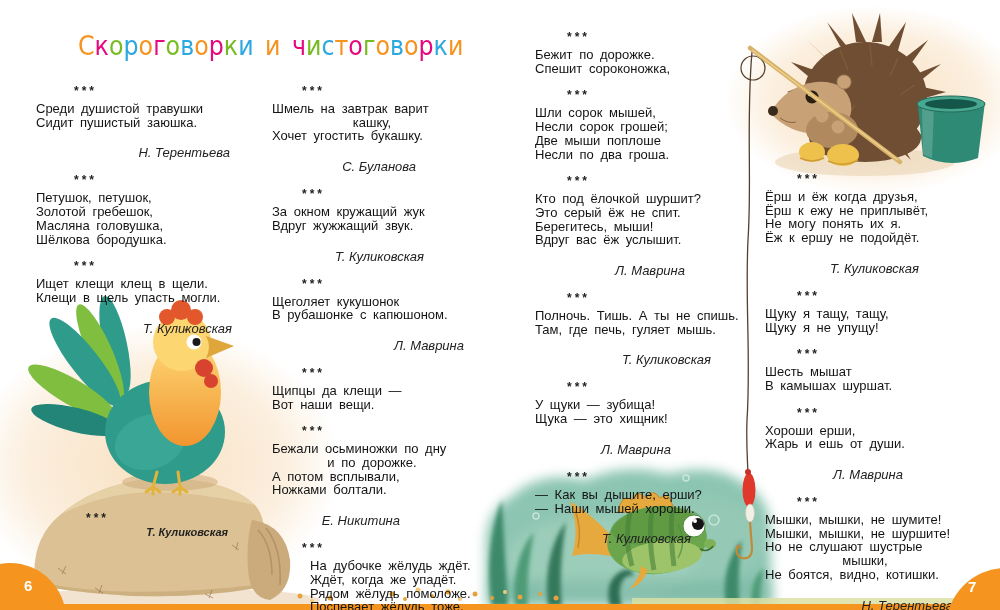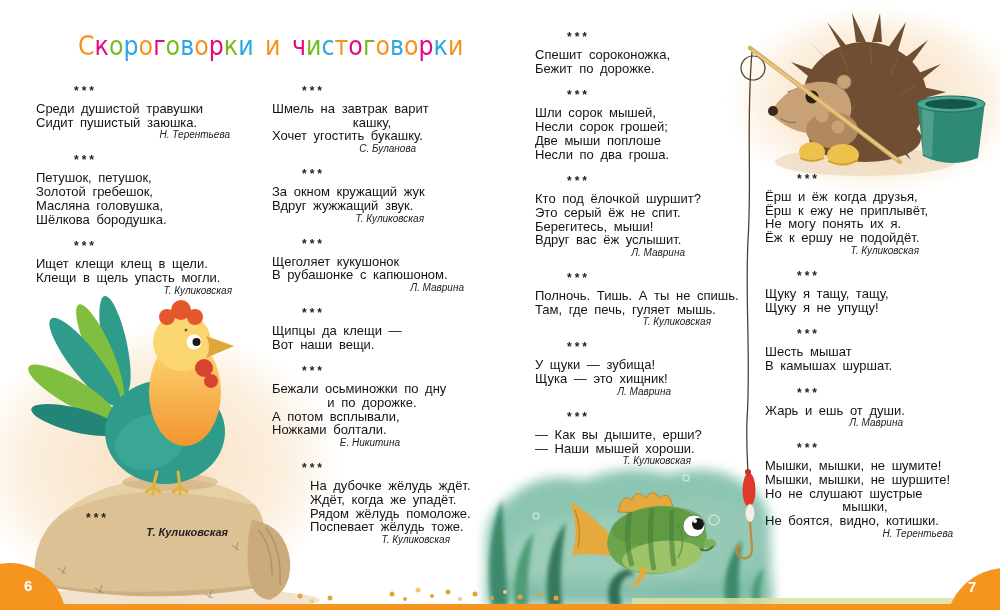--- a/index.html
+++ b/index.html
@@ -8,21 +8,21 @@
   svg.art{position:absolute;left:0;top:0;z-index:0;}
   .title{position:absolute;left:78px;top:30px;z-index:2;font-family:"DejaVu Sans",sans-serif;
          font-size:27px;transform:scaleX(.88);transform-origin:left top;white-space:nowrap;}
   .title .tw{margin-right:13px;}
   .col{position:absolute;z-index:2;color:#141414;}
   .poem{margin-bottom:13px;}
   .stars{font-size:12px;font-weight:bold;letter-spacing:3px;margin-left:var(--stml,36px);
          margin-bottom:4px;color:#222;}
   .pline{font-size:13px;line-height:13.7px;word-spacing:3px;white-space:nowrap;}
   .pline.r{text-align:center;}
-  .author{font-size:10px;font-style:italic;text-align:right;margin-top:0;color:#222;}
+  .author{font-size:13px;font-style:italic;text-align:right;margin-top:16px;color:#222;}
   .sack-text .pline{font-weight:bold;font-size:13.5px;line-height:18.5px;word-spacing:2px;}
   .sack-text .author{font-weight:bold;font-size:11px;margin-top:1px;}
   .sack-text .stars{margin-bottom:1px;}
   .corner{position:absolute;border-radius:50%;background:#F5941F;z-index:3;}
   .pagenum{position:absolute;z-index:4;color:#fff;font-weight:bold;font-size:15px;}
 </style>
 </head>
 <body>
 
 <svg class="art" width="1000" height="610" viewBox="0 0 1000 610">
@@ -301,22 +301,22 @@
         <div class="pline">Поспевает жёлудь тоже.</div>
       </div>
       <div class="author" style="margin-right: 22px;">Т. Куликовская</div>
     </div>
   </div>
 
 <div class="col" style="left:535px;top:30px;width:212px;--stml:32px">
     <div class="poem">
       <div class="stars">***</div>
       <div>
+        <div class="pline">Бежит по дорожке.</div>
         <div class="pline">Спешит сороконожка,</div>
-        <div class="pline">Бежит по дорожке.</div>
       </div>
     </div>
     <div class="poem">
       <div class="stars">***</div>
       <div>
         <div class="pline">Шли сорок мышей,</div>
         <div class="pline">Несли сорок грошей;</div>
         <div class="pline">Две мыши поплоше</div>
         <div class="pline">Несли по два гроша.</div>
       </div>
@@ -378,20 +378,21 @@
     <div class="poem">
       <div class="stars">***</div>
       <div>
         <div class="pline">Шесть мышат</div>
         <div class="pline">В камышах шуршат.</div>
       </div>
     </div>
     <div class="poem">
       <div class="stars">***</div>
       <div>
+        <div class="pline">Хороши ерши,</div>
         <div class="pline">Жарь и ешь от души.</div>
       </div>
       <div class="author" style="margin-right: 62px;">Л. Маврина</div>
     </div>
     <div class="poem">
       <div class="stars">***</div>
       <div>
         <div class="pline">Мышки, мышки, не шумите!</div>
         <div class="pline">Мышки, мышки, не шуршите!</div>
         <div class="pline">Но не слушают шустрые</div>

